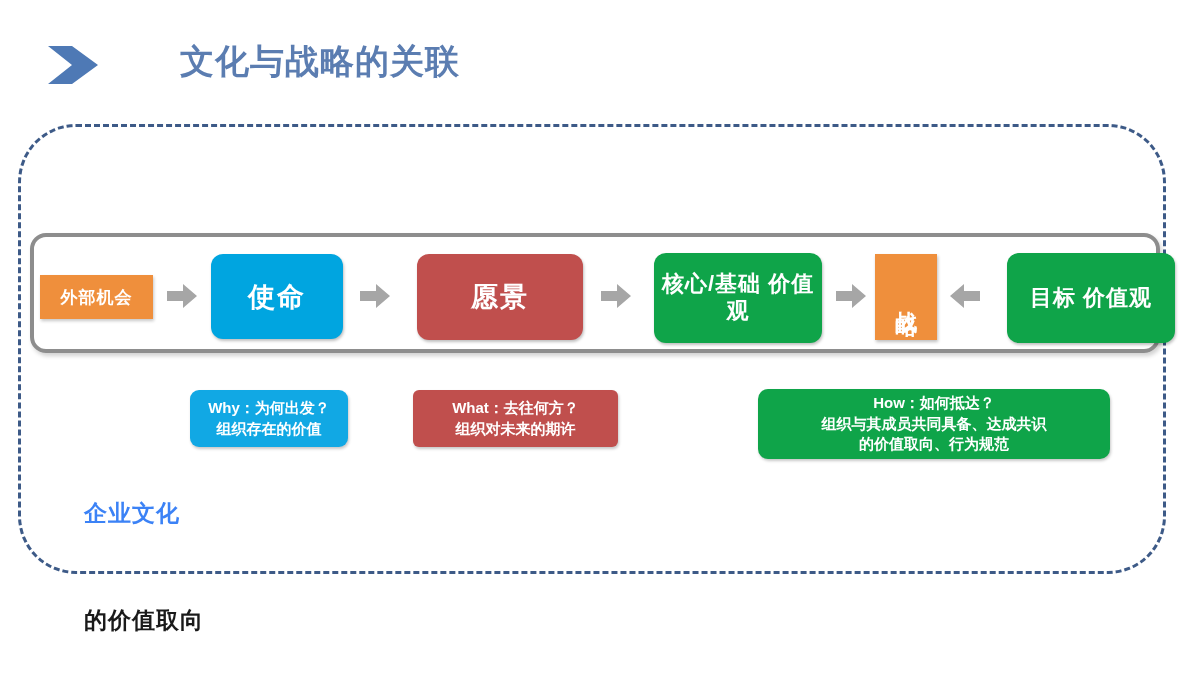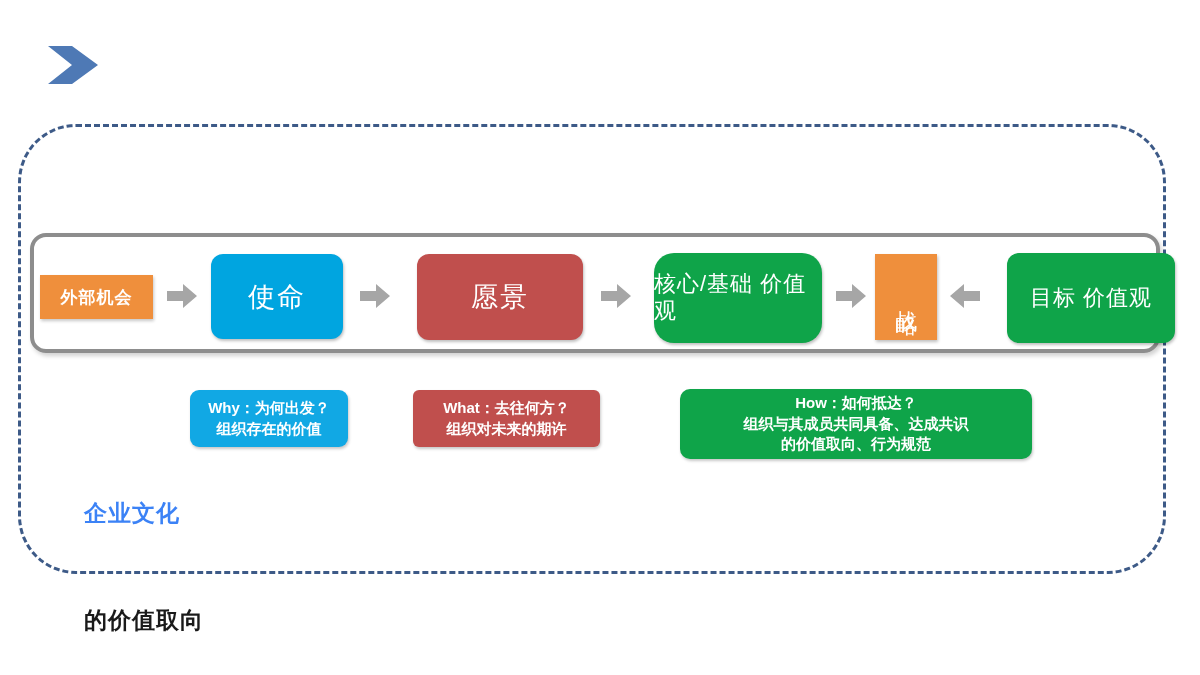--- a/index.html
+++ b/index.html
@@ -73,22 +73,23 @@
     box-sizing: border-box;
     box-shadow: 2px 3px 4px rgba(0,0,0,0.18);
   }
 
   
   .node {
     position: absolute;
     display: flex;
     align-items: center;
     justify-content: center;
+    text-align: center;
     color: #ffffff;
-    font-weight: 400;
+    font-weight: 700;
     box-sizing: border-box;
     box-shadow: 1px 2px 3px rgba(0,0,0,0.25);
   }
   .node-inputs-wrap {
     position: absolute;
     left: 40px; top: 243px;
     width: 113px; height: 100px; margin-top: 32px;
   }
   .input-box {
     position: absolute;
@@ -120,21 +121,21 @@
     width: 166px; height: 86px;
     background: #c04f4d;
     border-radius: 12px;
     font-size: 27px;
     letter-spacing: 2px;
   }
   #node-core-values {
     left: 654px; top: 253px;
     width: 168px; height: 90px;
     background: #0fa449;
-    border-radius: 20px;
+    border-radius: 12px;
     font-size: 22px;
     line-height: 1.22;
     letter-spacing: 1px;
   }
   #node-strategy {
     left: 875px; top: 254px;
     width: 62px; height: 86px;
     background: #ef8f3c;
     border-radius: 0;
     font-size: 22px;
@@ -180,44 +181,45 @@
   #caption-why {
     left: 190px; top: 390px;
     width: 158px; height: 57px;
     background: #11a8e4;
     border-radius: 9px;
     font-size: 15px;
     line-height: 1.35;
   }
   #caption-what {
     left: 413px; top: 390px;
-    width: 187px; height: 57px;
+    width: 205px; height: 57px;
     background: #c04f4d;
     border-radius: 6px;
     font-size: 15px;
     line-height: 1.35;
   }
   #caption-how {
-    left: 680px; top: 389px;
+    left: 758px; top: 389px;
     width: 352px; height: 70px;
     background: #0fa449;
     border-radius: 10px;
     font-size: 15px;
     line-height: 1.38;
   }
 </style>
 </head>
 <body>
 
 <div id="title-row">
   <div id="title-chevron">
     <svg viewBox="0 0 54 42" width="54" height="42" aria-hidden="true">
       <polygon points="2,2 26,2 52,21 26,40 2,40 26,21" fill="#4e79b5"></polygon>
     </svg>
   </div>
+  <div id="page-title">文化与战略的关联</div>
 </div>
 
 <div id="culture-boundary"></div>
 <div id="culture-label">企业文化</div>
 <div id="climate-label">的价值取向</div>
 
 <div id="chain-frame"></div>
 
 <div class="node-inputs-wrap">
   <div class="input-box" id="input-external">外部机会</div>

